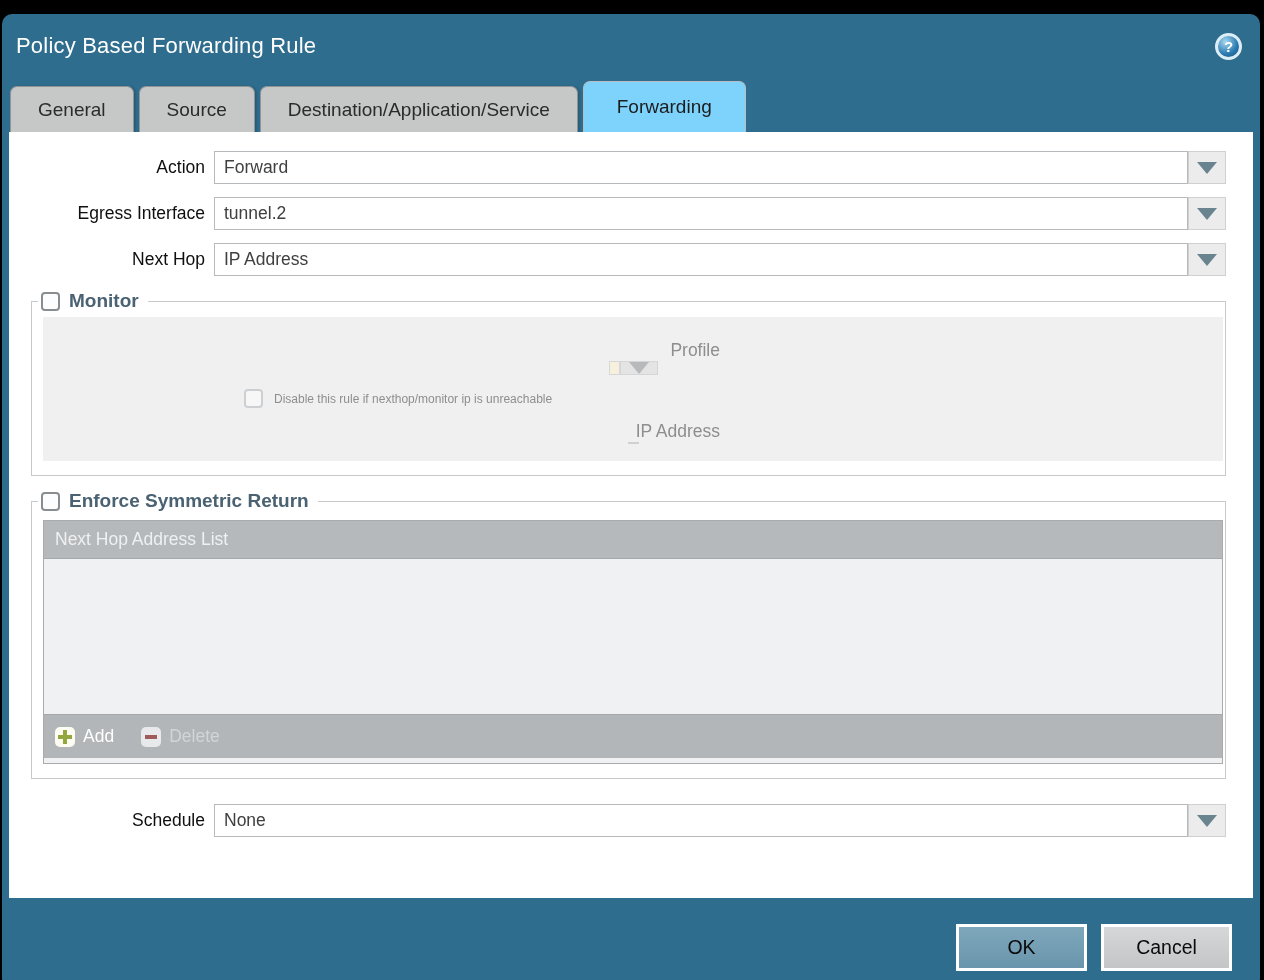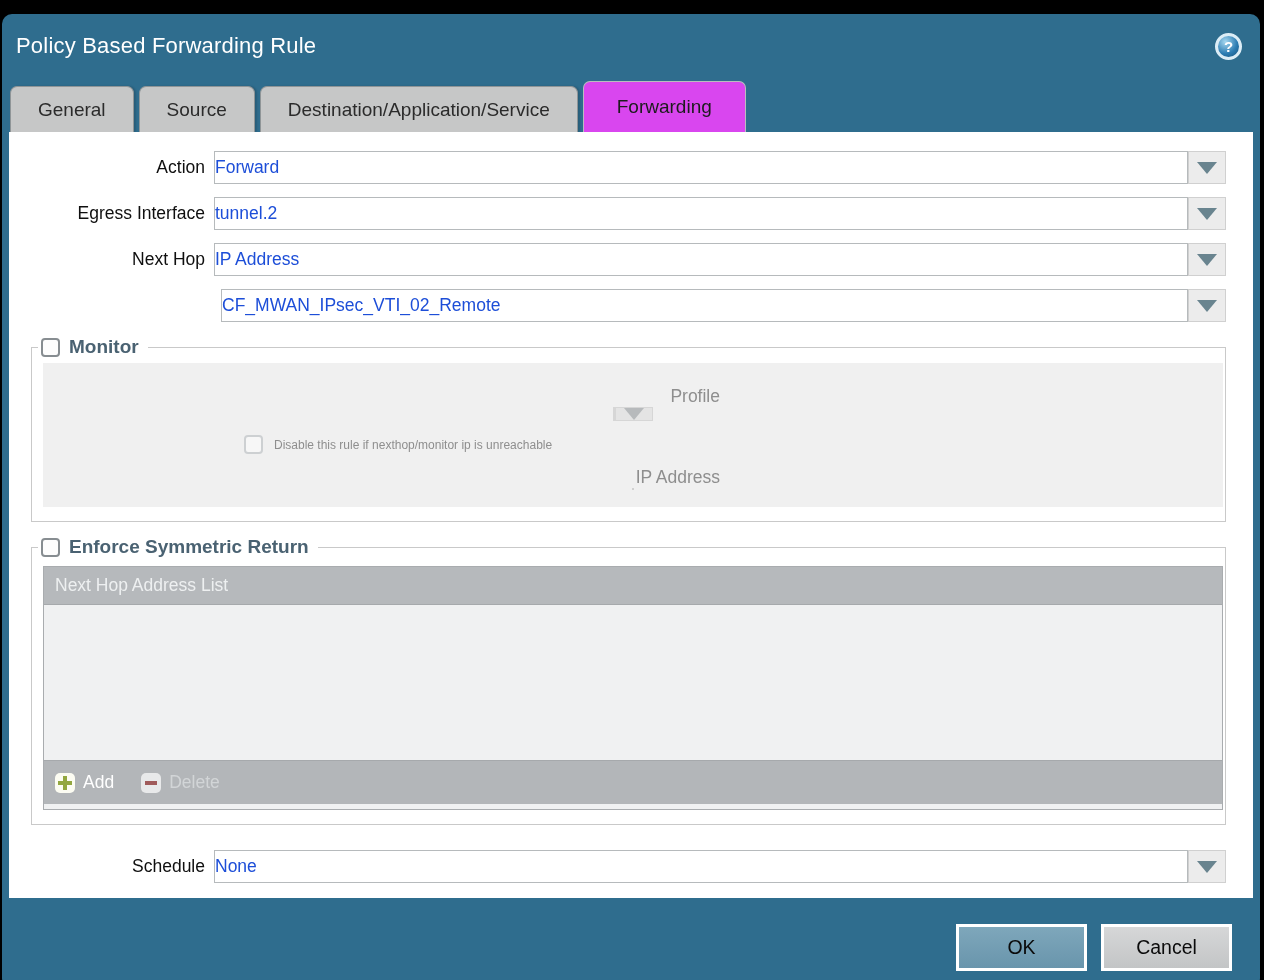--- a/index.html
+++ b/index.html
@@ -40,21 +40,21 @@
     border-radius: 7px 7px 0 0;
     margin-right: 5px;
     padding: 0 27px;
     height: 46px;
     display: flex; align-items: center;
     font-size: 19px; color: #2b2b2b;
     cursor: pointer;
     box-shadow: 2px 0 2px rgba(0,0,0,.15);
   }
   .tab.active {
-    background: #d946ef; height: 51px; color: #1c1c1c;
+    background: #7dd3fc; height: 51px; color: #1c1c1c;
     border-color: #b9bdbf; z-index: 2; padding: 12px 33px;
     box-shadow: none;
   }
   
   .content {
     background: #ffffff;
     margin: 0 7px;
     height: 766px;
     position: relative;
     overflow: hidden;
@@ -62,22 +62,22 @@
   .row { display: flex; align-items: center; margin: 13px 27px 0 0; }
   .row.first { margin-top: 19px; }
   .lbl {
     flex: none; width: 205px; text-align: right; padding-right: 9px;
     font-size: 17.5px; color: #0f0f0f;
   }
   .lbl.dis { color: #8e8e8e; }
   .field { flex: 1; display: flex; height: 33px; }
   .fbox {
     flex: 1; background: #fff; border: 1px solid #b6babc;
-    display: flex; align-items: center; 
-    font-size: 17.5px; color: #1d4ed8;
+    display: flex; align-items: center; padding-left: 9px;
+    font-size: 17.5px; color: #404040;
   }
   .fbox.indent { margin-left: 7px; }
   .ddbtn {
     flex: none; width: 38px; background: #ececec; border: 1px solid #d0d0d0;
     display: flex; align-items: center; justify-content: center; cursor: pointer;
   }
   .tri {
     width: 0; height: 0;
     border-left: 10px solid transparent; border-right: 10px solid transparent;
     border-top: 12px solid #69848f;
@@ -208,31 +208,20 @@
       <div class="field">
         <div class="fbox">
           <span>IP Address</span>
         </div>
         <div class="ddbtn">
           <span class="tri"></span>
         </div>
       </div>
     </div>
 
-    <div class="row">
-      <div class="lbl"></div>
-      <div class="field">
-        <div class="fbox indent">
-          <span>CF_MWAN_IPsec_VTI_02_Remote</span>
-        </div>
-        <div class="ddbtn">
-          <span class="tri"></span>
-        </div>
-      </div>
-    </div>
 
     <fieldset>
       <legend>
         <span class="cb"></span>
         <span>Monitor</span>
       </legend>
       <div class="panel">
 
         <div class="row">
           <div class="lbl dis">Profile</div>

